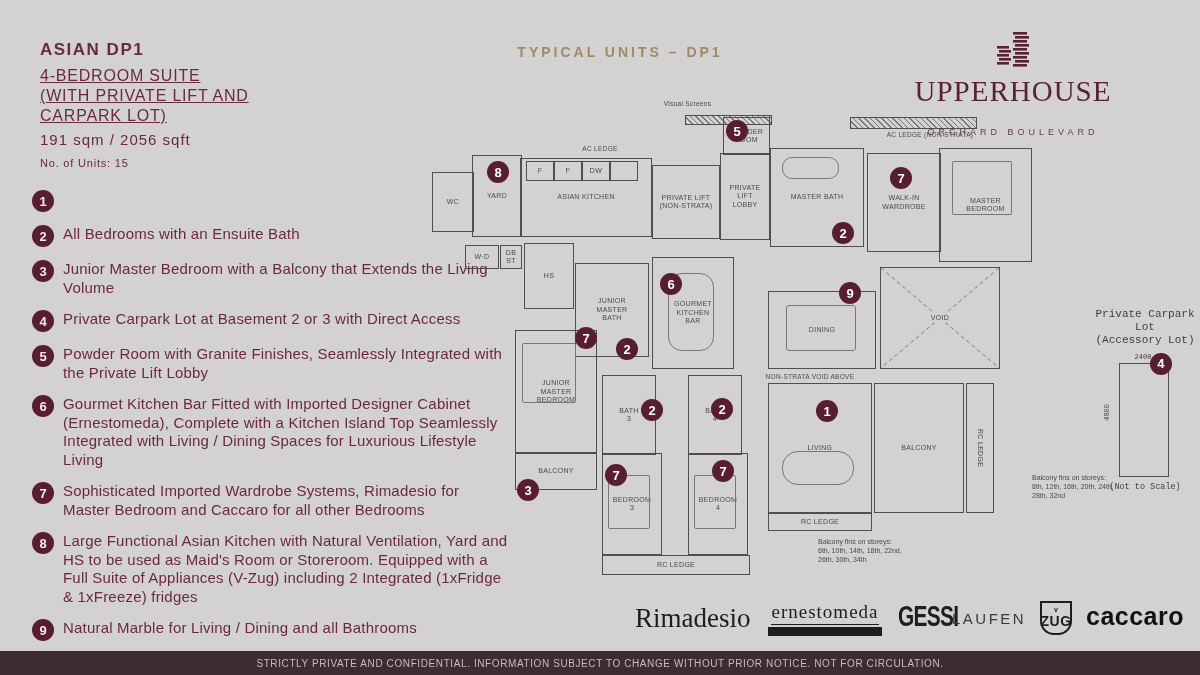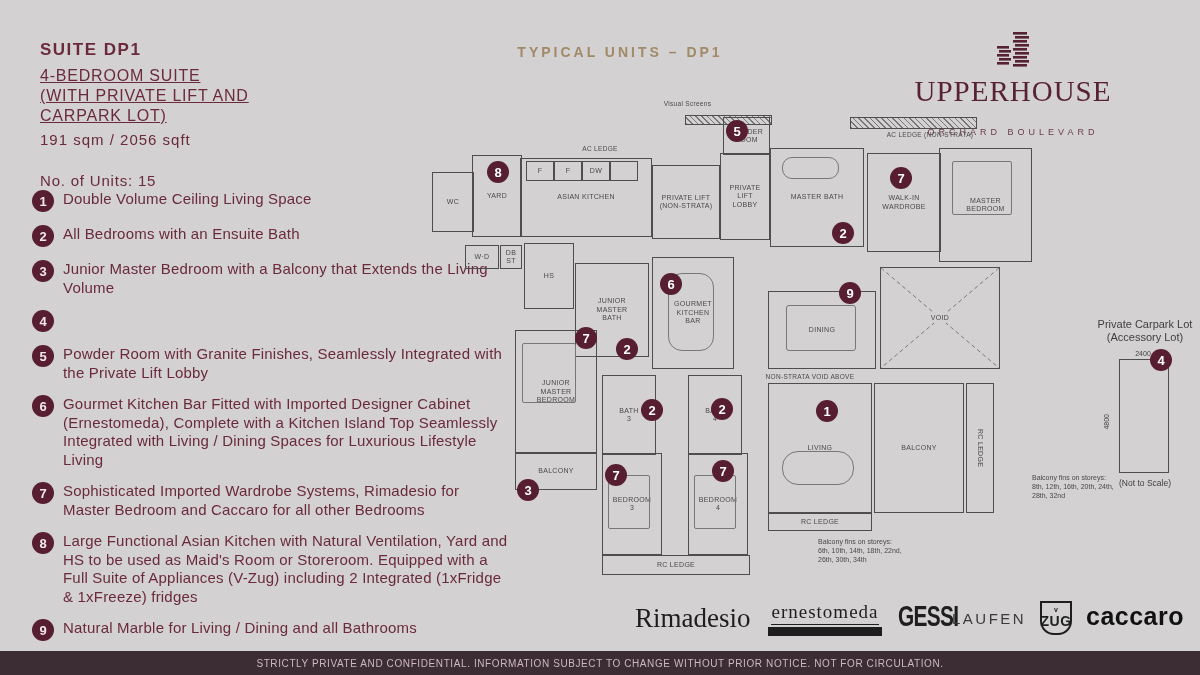--- a/index.html
+++ b/index.html
@@ -4,21 +4,21 @@
 <style>
   html,body{margin:0;padding:0;}
   body{font-family:"Liberation Sans",sans-serif;background:#b7b5b6;}
   .canvas{position:relative;width:1200px;height:675px;background:#d3d1d2;overflow:hidden;margin:0 auto;}
 
   
   .title-block{position:absolute;left:40px;top:40px;width:420px;color:#6a2a3c;}
   .type-title{font-size:17px;font-weight:bold;letter-spacing:1.5px;margin:0 0 6px 0;}
   .subtitle-line{font-size:16px;letter-spacing:.8px;text-decoration:underline;line-height:20px;}
   .area-line{font-size:15px;letter-spacing:1px;margin-top:5px;}
-  .units-line{font-size:15px;letter-spacing:.8px;margin-top:24px;}
+  .units-line{font-size:11px;letter-spacing:.8px;margin-top:9px;}
 
   
   .features{position:absolute;left:32px;top:190px;width:478px;list-style:none;margin:0;padding:0;}
   .feat{display:flex;align-items:flex-start;margin-bottom:13px;}
   .fnum{flex:0 0 22px;height:22px;width:22px;border-radius:50%;background:#571d31;color:#f3e8ec;
         font-size:13px;font-weight:bold;display:flex;align-items:center;justify-content:center;margin-right:9px;margin-top:0px;}
   .ftext{color:#6a2a3c;font-size:15px;line-height:18.5px;letter-spacing:.2px;}
 
   
   .center-title{position:absolute;left:505px;top:44px;width:230px;text-align:center;color:#a18a67;
@@ -39,21 +39,21 @@
   .vert .rlabel{writing-mode:vertical-rl;}
   .hatch{position:absolute;border:1px solid #4e4e4e;
      background:repeating-linear-gradient(45deg,#777 0,#777 1px,transparent 1px,transparent 4px);}
   .marker{position:absolute;width:22px;height:22px;border-radius:50%;background:#571d31;color:#fff;
      font-size:13px;font-weight:bold;display:flex;align-items:center;justify-content:center;z-index:5;}
   .furn{position:absolute;border:1px solid #777;}
   .note{position:absolute;font-size:7px;color:#4a4a4a;line-height:9px;white-space:pre-line;}
   .voidx{position:absolute;inset:0;width:100%;height:100%;}
 
   
-  .carpark{position:absolute;left:1095px;top:318px;width:100px;color:#3f3f3f;}
+  .carpark{position:absolute;left:1095px;top:308px;width:100px;color:#3f3f3f;font-family:Liberation Mono, monospace;}
   .cp-title{font-size:11px;text-align:center;line-height:13px;}
   .cp-dim-top{font-size:7px;text-align:center;width:48px;margin:6px 0 2px 24px;border-bottom:0;}
   .cp-rect{position:relative;margin-left:24px;width:48px;height:112px;border:1px solid #4e4e4e;}
   .cp-dim-left{position:absolute;left:8px;top:96px;font-size:7px;writing-mode:vertical-rl;transform:rotate(180deg);}
   .cp-note{font-size:8.5px;text-align:center;margin-top:5px;}
 
   
   .logos{position:absolute;left:0;top:598px;width:1200px;height:44px;}
   .logo{position:absolute;color:#1e1e1e;}
   .logo-rimadesio{left:635px;top:5px;font-family:"Liberation Serif",serif;font-size:27px;}
@@ -72,21 +72,21 @@
   .footer-bar{position:absolute;left:0;bottom:0;width:1200px;height:24px;background:#3c2c33;
      display:flex;align-items:center;justify-content:center;}
   .footer-text{color:#cdb9bf;font-size:10px;letter-spacing:.6px;}
 </style>
 </head>
 <body>
 
 <div class="canvas">
 
   <div class="title-block">
-    <div class="type-title">SUITE DP1</div>
+    <div class="type-title">ASIAN DP1</div>
     <div class="subtitle-line">4-BEDROOM SUITE</div>
     <div class="subtitle-line">(WITH PRIVATE LIFT AND</div>
     <div class="subtitle-line">CARPARK LOT)</div>
     <div class="area-line">191 sqm / 2056 sqft</div>
     <div class="units-line">No. of Units: 15</div>
   </div>
 
   <div class="center-title">TYPICAL UNITS – DP1</div>
 
   <div class="brand">
@@ -108,32 +108,32 @@
         <rect x="19" y="34" width="14" height="2.6"></rect>
       </g>
     </svg>
     <div class="brand-name">UPPERHOUSE</div>
     <div class="brand-sub">ORCHARD BOULEVARD</div>
   </div>
 
   <ul class="features">
     <li class="feat">
         <span class="fnum">1</span>
-        <span class="ftext">Double Volume Ceiling Living Space</span>
       </li>
     <li class="feat">
         <span class="fnum">2</span>
         <span class="ftext">All Bedrooms with an Ensuite Bath</span>
       </li>
     <li class="feat">
         <span class="fnum">3</span>
         <span class="ftext">Junior Master Bedroom with a Balcony that Extends the Living Volume</span>
       </li>
     <li class="feat">
         <span class="fnum">4</span>
+        <span class="ftext">Private Carpark Lot at Basement 2 or 3 with Direct Access</span>
       </li>
     <li class="feat">
         <span class="fnum">5</span>
         <span class="ftext">Powder Room with Granite Finishes, Seamlessly Integrated with the Private Lift Lobby</span>
       </li>
     <li class="feat">
         <span class="fnum">6</span>
         <span class="ftext">Gourmet Kitchen Bar Fitted with Imported Designer Cabinet (Ernestomeda), Complete with a Kitchen Island Top Seamlessly Integrated with Living / Dining Spaces for Luxurious Lifestyle Living</span>
       </li>
     <li class="feat">

